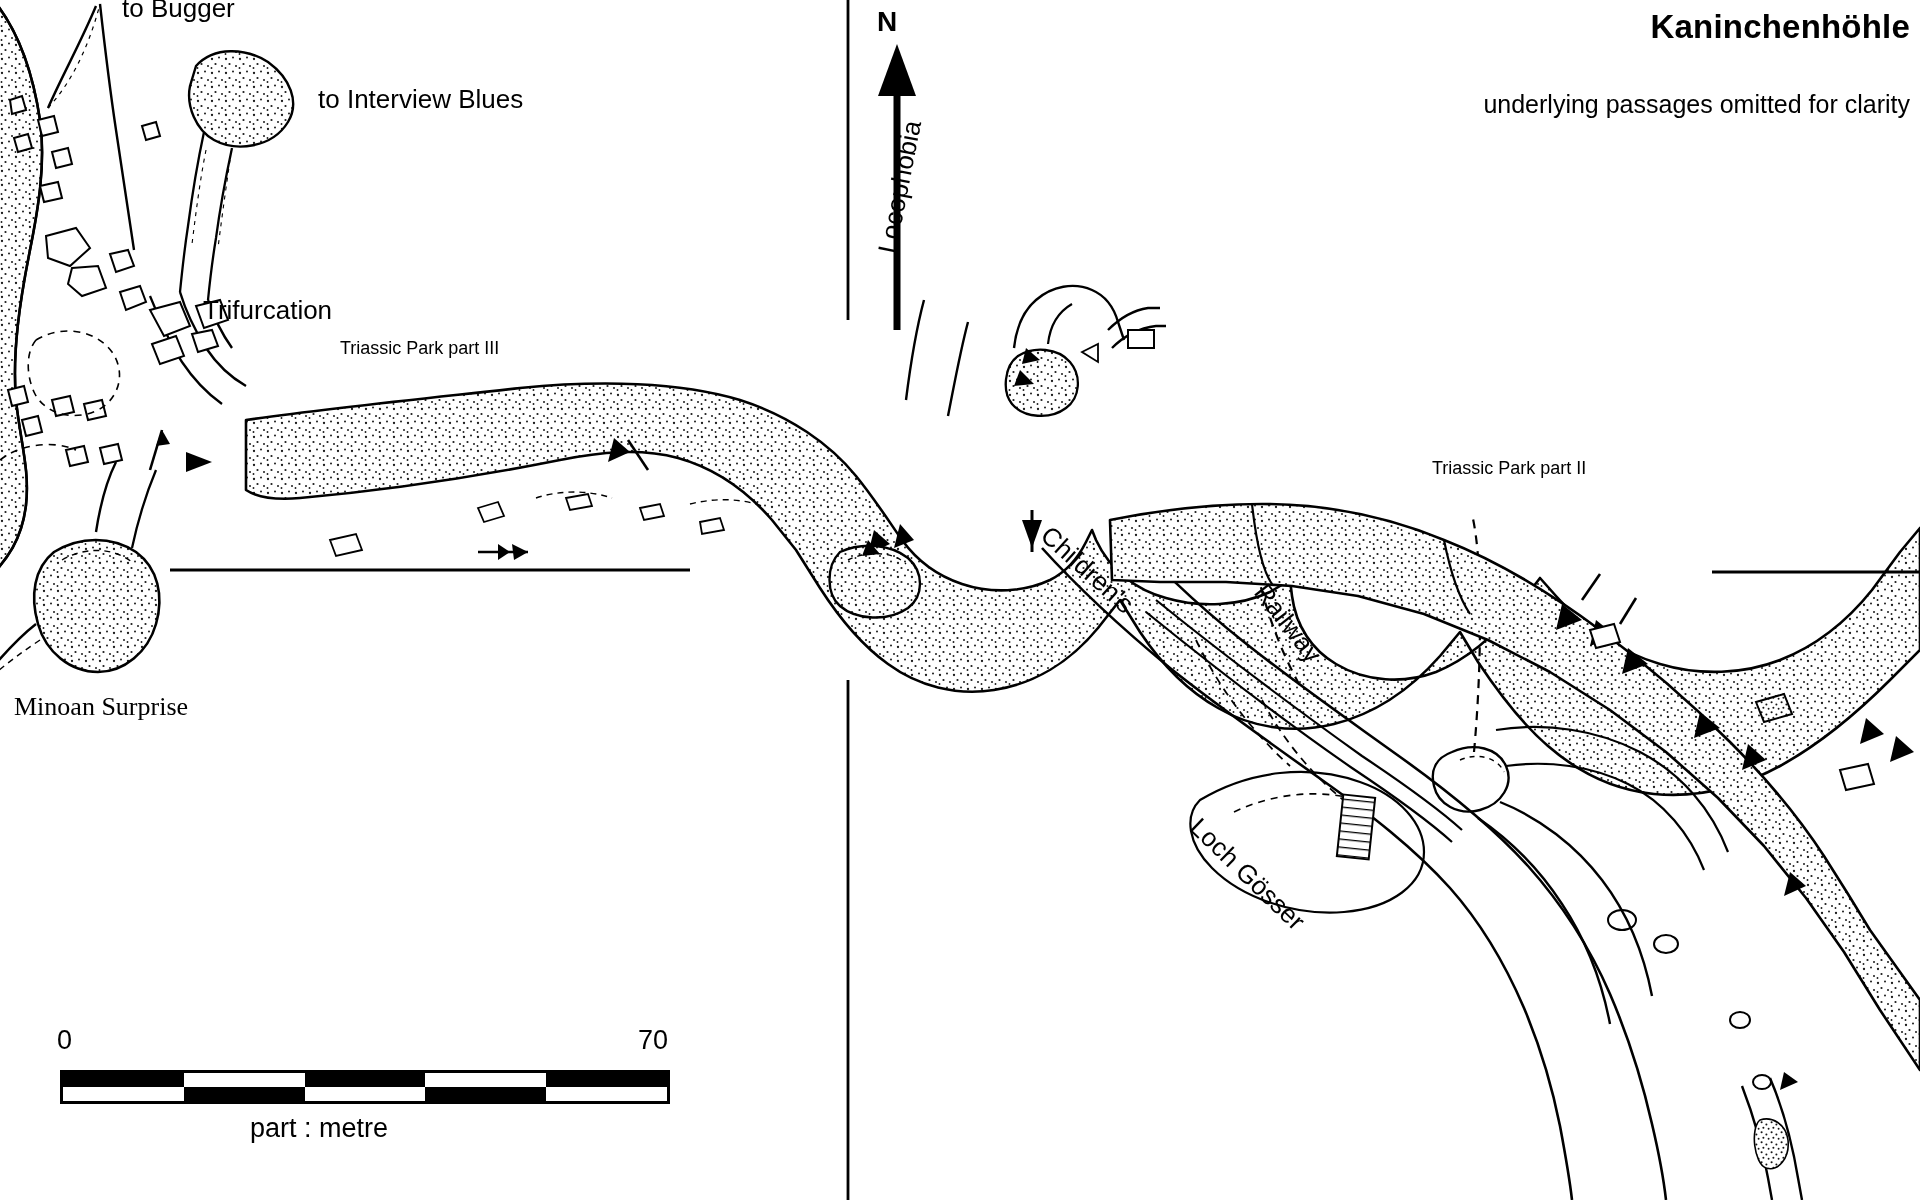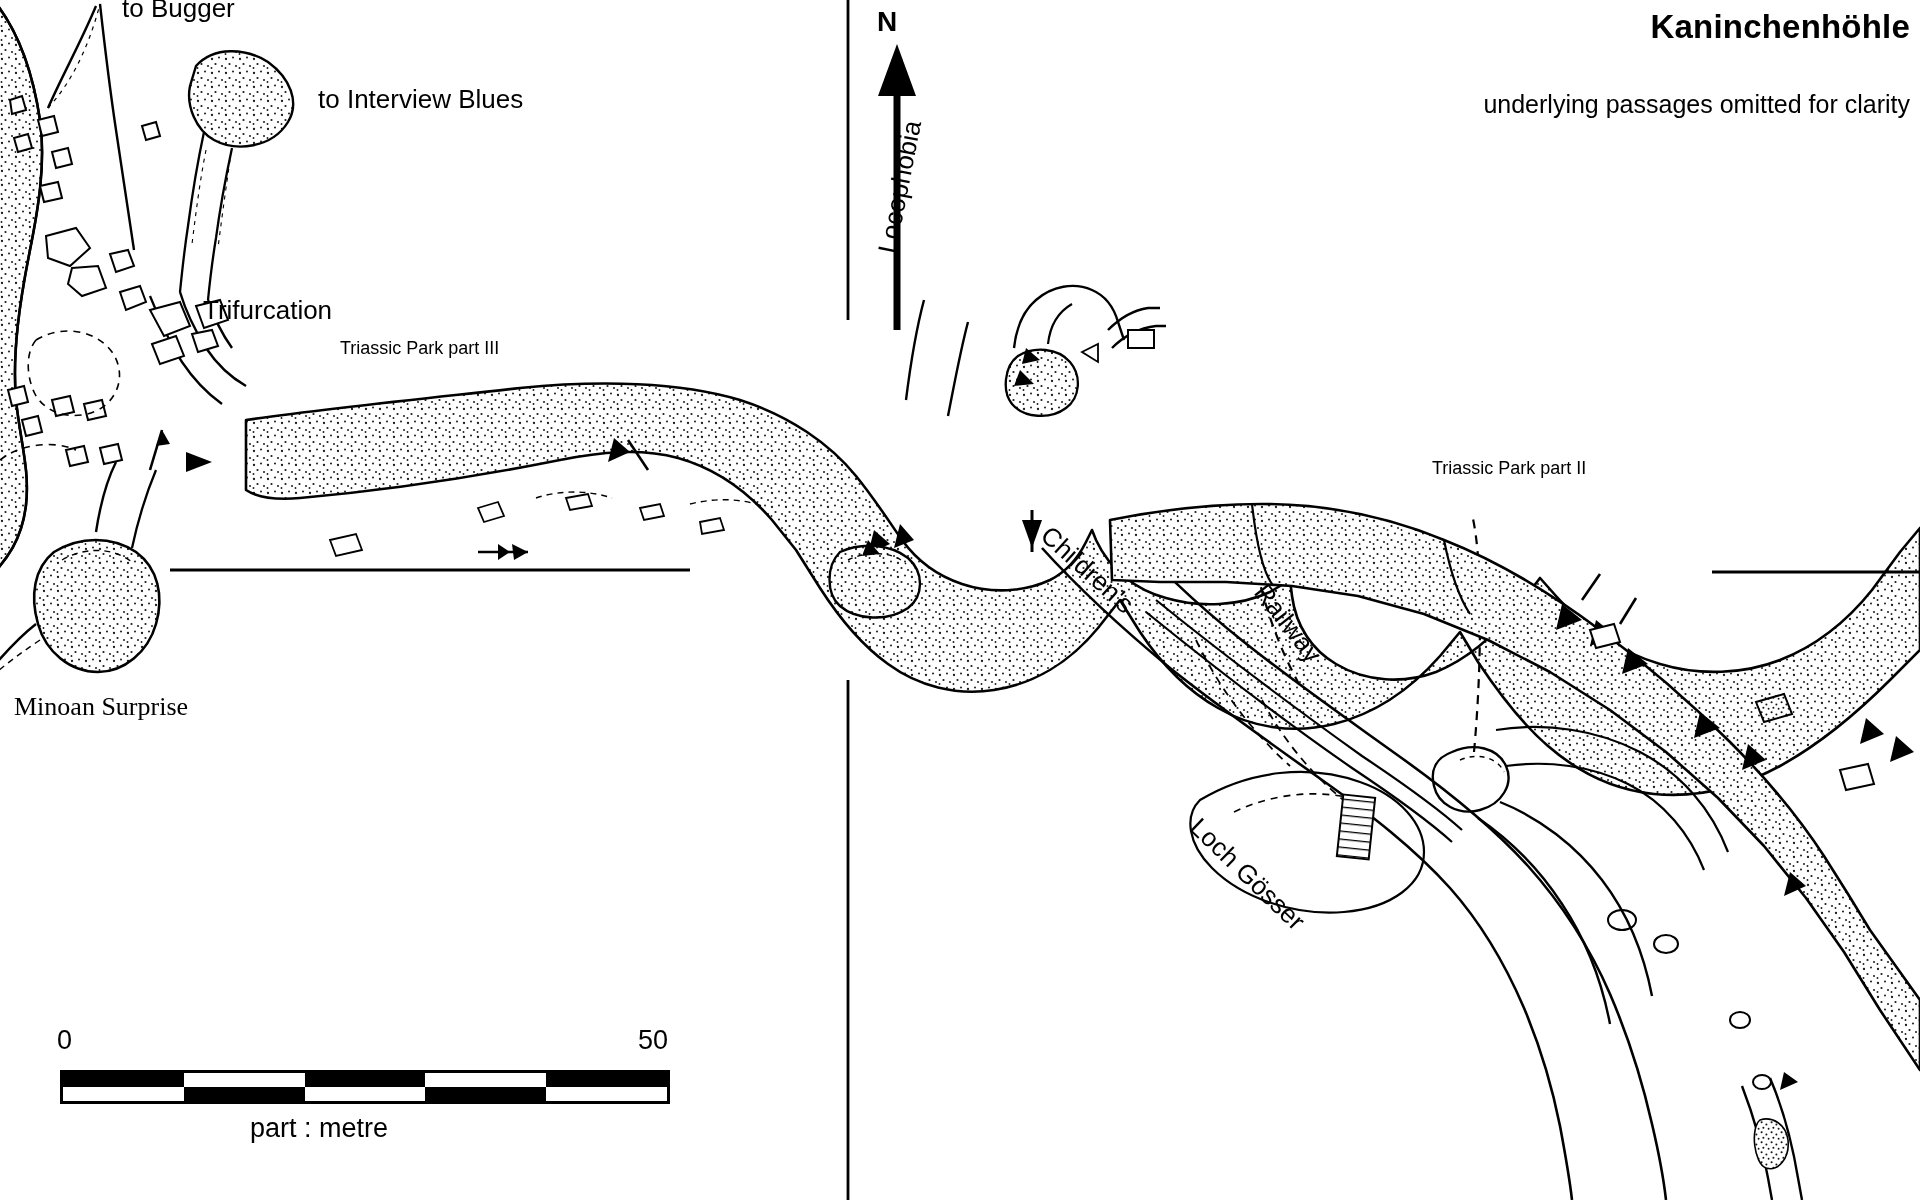--- a/index.html
+++ b/index.html
@@ -472,21 +472,21 @@
   <div class="label lbl-part3">Triassic Park part III</div>
   <div class="label lbl-minoan">Minoan Surprise</div>
   <div class="label lbl-part2">Triassic Park part II</div>
 
   <div class="rot-label lbl-locophobia">Locophobia</div>
   <div class="rot-label lbl-childrens">Children's</div>
   <div class="rot-label lbl-railway">Railway</div>
   <div class="rot-label lbl-loch">Loch Gösser</div>
 
   <div class="label lbl-scale-0">0</div>
-  <div class="label lbl-scale-50">50</div>
+  <div class="label lbl-scale-50">70</div>
   <div class="scale-bar">
     <div class="scale-seg seg-top fill" style="left:0; width:20%;"></div>
     <div class="scale-seg seg-top" style="left:20%; width:20%; background:#fff;"></div>
     <div class="scale-seg seg-top fill" style="left:40%; width:20%;"></div>
     <div class="scale-seg seg-top" style="left:60%; width:20%; background:#fff;"></div>
     <div class="scale-seg seg-top fill" style="left:80%; width:20%;"></div>
 
     <div class="scale-seg seg-bot" style="left:0; width:20%; background:#fff;"></div>
     <div class="scale-seg seg-bot fill" style="left:20%; width:20%;"></div>
     <div class="scale-seg seg-bot" style="left:40%; width:20%; background:#fff;"></div>

